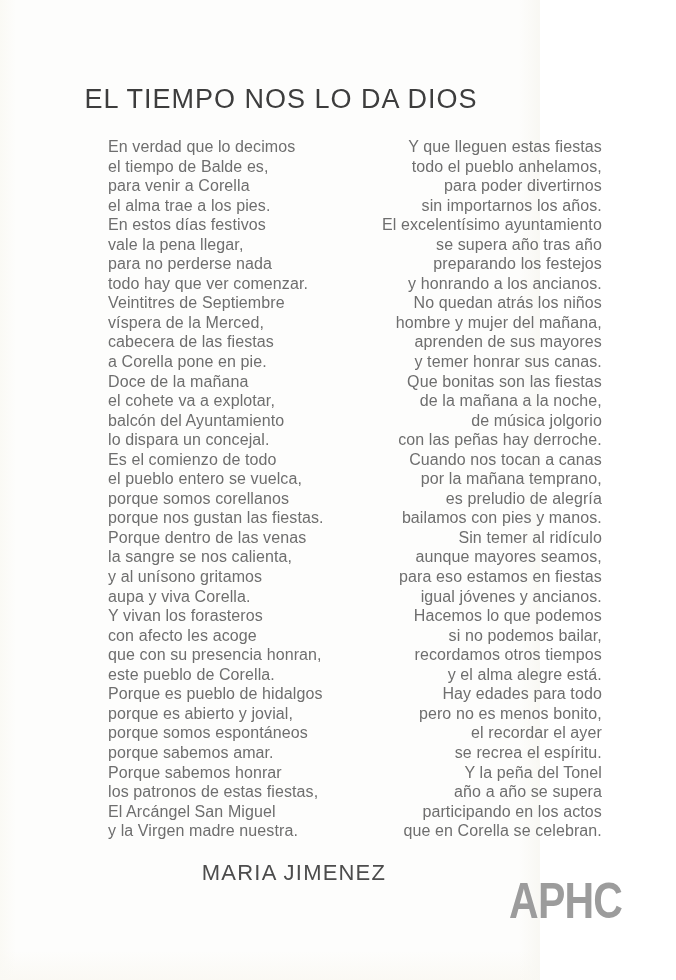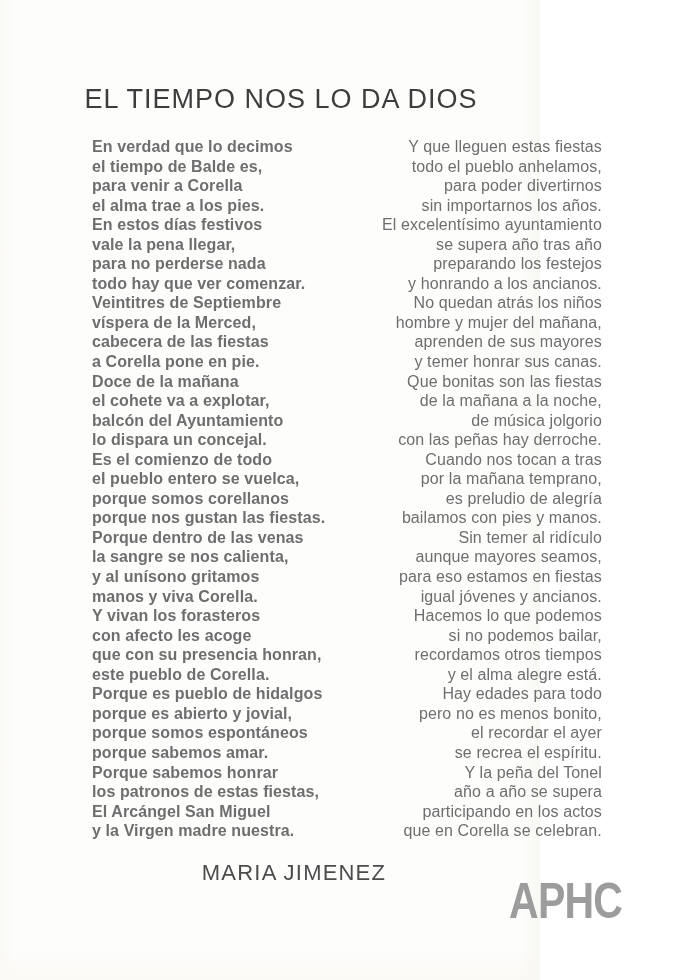--- a/index.html
+++ b/index.html
@@ -33,21 +33,21 @@
   }
   .poem-col{
     position:absolute;
     top:137px;
     font-size:16px;
     line-height:19.55px;
     letter-spacing:0.1px;
     color:#6e6e6e;
     white-space:nowrap;
   }
-  .poem-col-left{left:92px;font-weight:bold;}
+  .poem-col-left{left:108px;}
   .poem-col-right{left:382px;text-align:right;}
   .poem-line{height:19.55px;}
   .author-line{
     position:absolute;
     top:860px;
     left:0;
     width:588px;
     text-align:center;
     font-size:22px;
     letter-spacing:1.2px;
@@ -94,21 +94,21 @@
       <div class="poem-line">el cohete va a explotar,</div>
       <div class="poem-line">balcón del Ayuntamiento</div>
       <div class="poem-line">lo dispara un concejal.</div>
       <div class="poem-line">Es el comienzo de todo</div>
       <div class="poem-line">el pueblo entero se vuelca,</div>
       <div class="poem-line">porque somos corellanos</div>
       <div class="poem-line">porque nos gustan las fiestas.</div>
       <div class="poem-line">Porque dentro de las venas</div>
       <div class="poem-line">la sangre se nos calienta,</div>
       <div class="poem-line">y al unísono gritamos</div>
-      <div class="poem-line">manos y viva Corella.</div>
+      <div class="poem-line">aupa y viva Corella.</div>
       <div class="poem-line">Y vivan los forasteros</div>
       <div class="poem-line">con afecto les acoge</div>
       <div class="poem-line">que con su presencia honran,</div>
       <div class="poem-line">este pueblo de Corella.</div>
       <div class="poem-line">Porque es pueblo de hidalgos</div>
       <div class="poem-line">porque es abierto y jovial,</div>
       <div class="poem-line">porque somos espontáneos</div>
       <div class="poem-line">porque sabemos amar.</div>
       <div class="poem-line">Porque sabemos honrar</div>
       <div class="poem-line">los patronos de estas fiestas,</div>
@@ -126,21 +126,21 @@
       <div class="poem-line">preparando los festejos</div>
       <div class="poem-line">y honrando a los ancianos.</div>
       <div class="poem-line">No quedan atrás los niños</div>
       <div class="poem-line">hombre y mujer del mañana,</div>
       <div class="poem-line">aprenden de sus mayores</div>
       <div class="poem-line">y temer honrar sus canas.</div>
       <div class="poem-line">Que bonitas son las fiestas</div>
       <div class="poem-line">de la mañana a la noche,</div>
       <div class="poem-line">de música jolgorio</div>
       <div class="poem-line">con las peñas hay derroche.</div>
-      <div class="poem-line">Cuando nos tocan a tras</div>
+      <div class="poem-line">Cuando nos tocan a canas</div>
       <div class="poem-line">por la mañana temprano,</div>
       <div class="poem-line">es preludio de alegría</div>
       <div class="poem-line">bailamos con pies y manos.</div>
       <div class="poem-line">Sin temer al ridículo</div>
       <div class="poem-line">aunque mayores seamos,</div>
       <div class="poem-line">para eso estamos en fiestas</div>
       <div class="poem-line">igual jóvenes y ancianos.</div>
       <div class="poem-line">Hacemos lo que podemos</div>
       <div class="poem-line">si no podemos bailar,</div>
       <div class="poem-line">recordamos otros tiempos</div>

